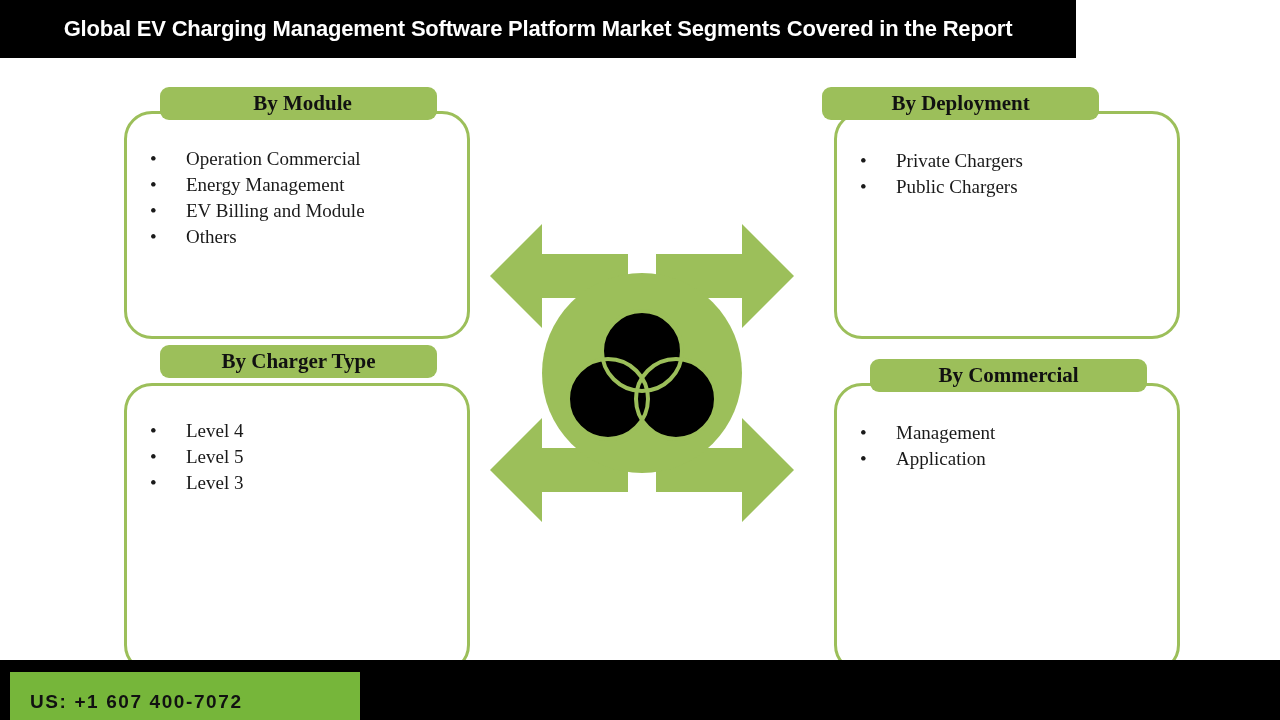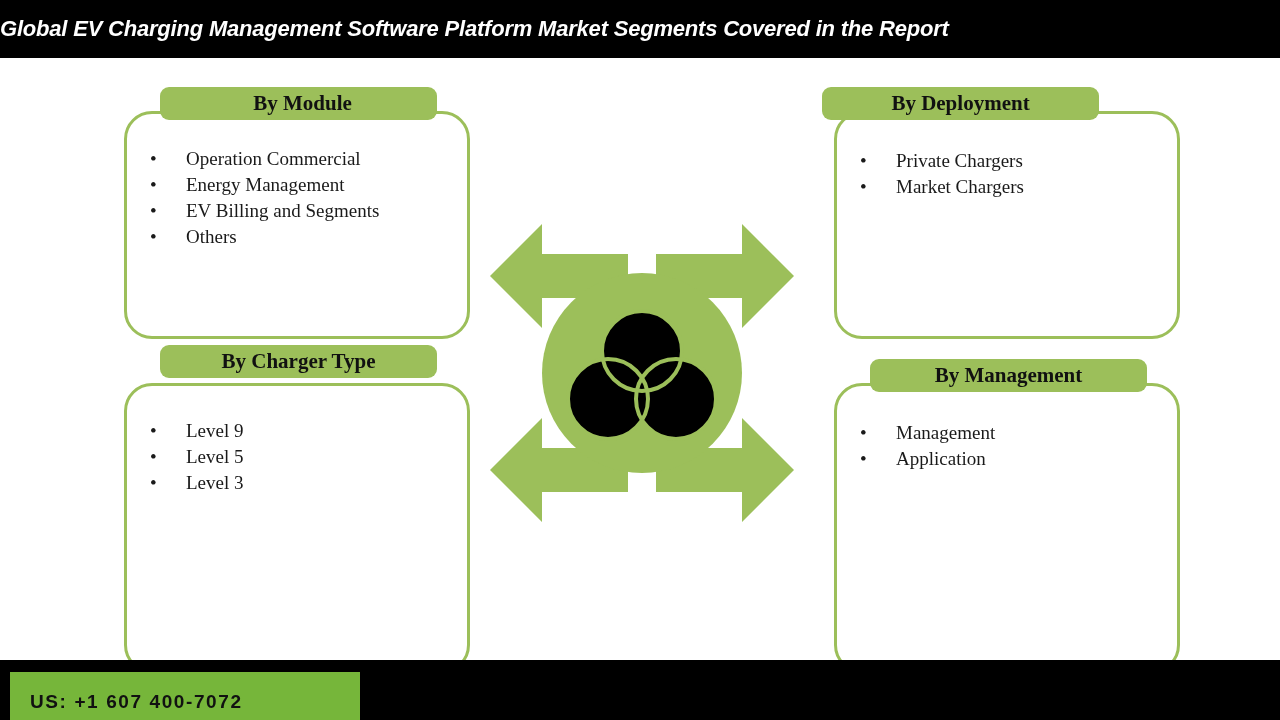--- a/index.html
+++ b/index.html
@@ -14,27 +14,26 @@
     overflow: hidden;
     font-family: "Liberation Sans", sans-serif;
     position: relative;
   }
 
   
   .title-bar {
     position: absolute;
     left: 0;
     top: 0;
-    width: 1280px;
+    width: 1076px;
     height: 58px;
     background: #000000;
     display: flex;
     align-items: center;
-    justify-content: flex-start;
-    font-style: italic;
+    justify-content: center;
   }
   .title-text {
     color: #ffffff;
     font-family: "Liberation Sans", sans-serif;
     font-weight: bold;
     font-size: 22px;
     letter-spacing: -0.2px;
     white-space: nowrap;
   }
 
@@ -258,51 +257,51 @@
   </div>
 
   <div class="card" id="card-module"></div>
   <div class="card-head" id="head-module">
     <span class="card-head-text">By Module</span>
   </div>
   <div class="card-body" id="body-module" style="left:124px; width:346px;">
     <ul class="bullets">
       <li><span class="dot">•</span><span>Operation Commercial</span></li>
       <li><span class="dot">•</span><span>Energy Management</span></li>
-      <li><span class="dot">•</span><span>EV Billing and Segments</span></li>
+      <li><span class="dot">•</span><span>EV Billing and Module</span></li>
       <li><span class="dot">•</span><span>Others</span></li>
     </ul>
   </div>
 
   <div class="card" id="card-deployment"></div>
   <div class="card-head" id="head-deployment">
     <span class="card-head-text">By Deployment</span>
   </div>
   <div class="card-body" id="body-deployment" style="left:834px; width:346px;">
     <ul class="bullets">
       <li><span class="dot">•</span><span>Private Chargers</span></li>
-      <li><span class="dot">•</span><span>Market Chargers</span></li>
+      <li><span class="dot">•</span><span>Public Chargers</span></li>
     </ul>
   </div>
 
   <div class="card" id="card-charger"></div>
   <div class="card-head" id="head-charger">
     <span class="card-head-text">By Charger Type</span>
   </div>
   <div class="card-body" id="body-charger" style="left:124px; width:346px;">
     <ul class="bullets">
-      <li><span class="dot">•</span><span>Level 9</span></li>
+      <li><span class="dot">•</span><span>Level 4</span></li>
       <li><span class="dot">•</span><span>Level 5</span></li>
       <li><span class="dot">•</span><span>Level 3</span></li>
     </ul>
   </div>
 
   <div class="card" id="card-application"></div>
   <div class="card-head" id="head-application">
-    <span class="card-head-text">By Management</span>
+    <span class="card-head-text">By Commercial</span>
   </div>
   <div class="card-body" id="body-application" style="left:834px; width:346px;">
     <ul class="bullets">
       <li><span class="dot">•</span><span>Management</span></li>
       <li><span class="dot">•</span><span>Application</span></li>
     </ul>
   </div>
 
 </div>
 

